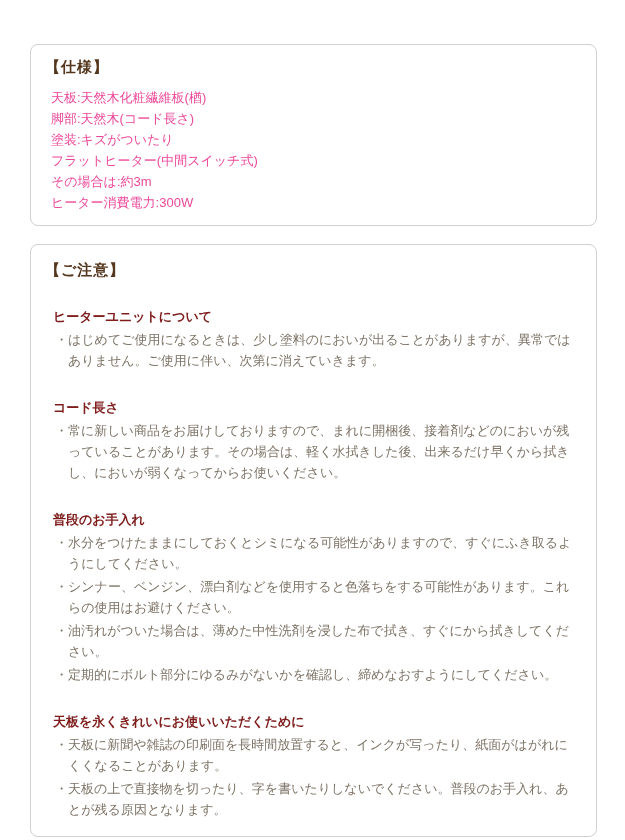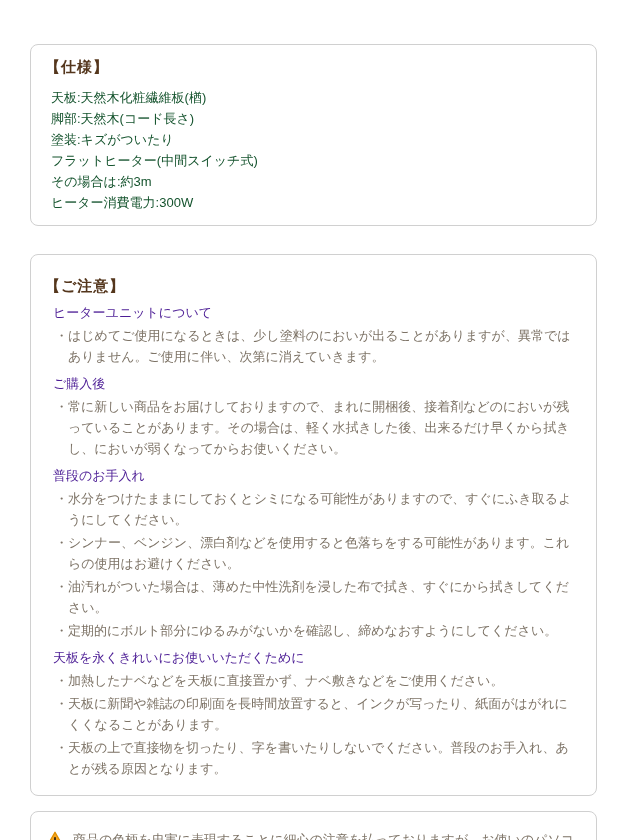--- a/index.html
+++ b/index.html
@@ -20,51 +20,51 @@
     width: 567px;
     margin-left: 30px;
     border: 1px solid #d0d0d0;
     border-radius: 8px;
     background: #ffffff;
   }
   .spec-box {
     margin-top: 44px;
     min-height: 178px;
     padding: 11px 14px 12px 14px;
-    margin-bottom: 28px;
+    margin-bottom: 18px;
   }
   .notice-box {
     min-height: 458px;
-    padding: 20px 14px 14px 14px;
+    padding: 14px 14px 14px 14px;
     margin-bottom: 15px;
   }
   .warning-box {
     min-height: 101px;
     padding: 17px 14px 12px 14px;
   }
   .box-title {
     margin: 2px 0 8px 0;
     font-size: 15px;
     font-weight: bold;
     letter-spacing: 1px;
     color: #54361c;
   }
   .spec-list {
     list-style: none;
     margin: 0;
     padding: 2px 0 0 6px;
     font-size: 13px;
     line-height: 21px;
-    color: #14532d;
+    color: #ec4899;
   }
   .section-heading {
-    margin: 8px 0 3px 8px;
+    margin: 28px 0 3px 8px;
     font-size: 13px;
-    font-weight: normal;
-    color: #4c1d95;
+    font-weight: bold;
+    color: #7f1d1d;
   }
   .bullet {
     margin: 0 8px 2px 10px;
     padding-left: 13px;
     text-indent: -13px;
     font-size: 13px;
     line-height: 21px;
     color: #7d7366;
   }
   .warning-item {
@@ -100,29 +100,28 @@
         <li class="spec-item">その場合は:約3m</li>
         <li class="spec-item">ヒーター消費電力:300W</li>
       </ul>
   </div>
 
   <div class="box notice-box">
     <h2 class="box-title">【ご注意】</h2>
     <div id="notice-sections">
         <h3 class="section-heading">ヒーターユニットについて</h3>
         <p class="bullet">・はじめてご使用になるときは、少し塗料のにおいが出ることがありますが、異常ではありません。ご使用に伴い、次第に消えていきます。</p>
-        <h3 class="section-heading">ご購入後</h3>
+        <h3 class="section-heading">コード長さ</h3>
         <p class="bullet">・常に新しい商品をお届けしておりますので、まれに開梱後、接着剤などのにおいが残っていることがあります。その場合は、軽く水拭きした後、出来るだけ早くから拭きし、においが弱くなってからお使いください。</p>
         <h3 class="section-heading">普段のお手入れ</h3>
         <p class="bullet">・水分をつけたままにしておくとシミになる可能性がありますので、すぐにふき取るようにしてください。</p>
         <p class="bullet">・シンナー、ベンジン、漂白剤などを使用すると色落ちをする可能性があります。これらの使用はお避けください。</p>
         <p class="bullet">・油汚れがついた場合は、薄めた中性洗剤を浸した布で拭き、すぐにから拭きしてください。</p>
         <p class="bullet">・定期的にボルト部分にゆるみがないかを確認し、締めなおすようにしてください。</p>
         <h3 class="section-heading">天板を永くきれいにお使いいただくために</h3>
-        <p class="bullet">・加熱したナベなどを天板に直接置かず、ナベ敷きなどをご使用ください。</p>
         <p class="bullet">・天板に新聞や雑誌の印刷面を長時間放置すると、インクが写ったり、紙面がはがれにくくなることがあります。</p>
         <p class="bullet">・天板の上で直接物を切ったり、字を書いたりしないでください。普段のお手入れ、あとが残る原因となります。</p>
       </div>
   </div>
 
   <div class="box warning-box">
     <div id="warning-items">
         <div class="warning-item">
           <span class="warning-icon">
             <svg viewBox="0 0 24 22" width="20" height="18" xmlns="http://www.w3.org/2000/svg">

